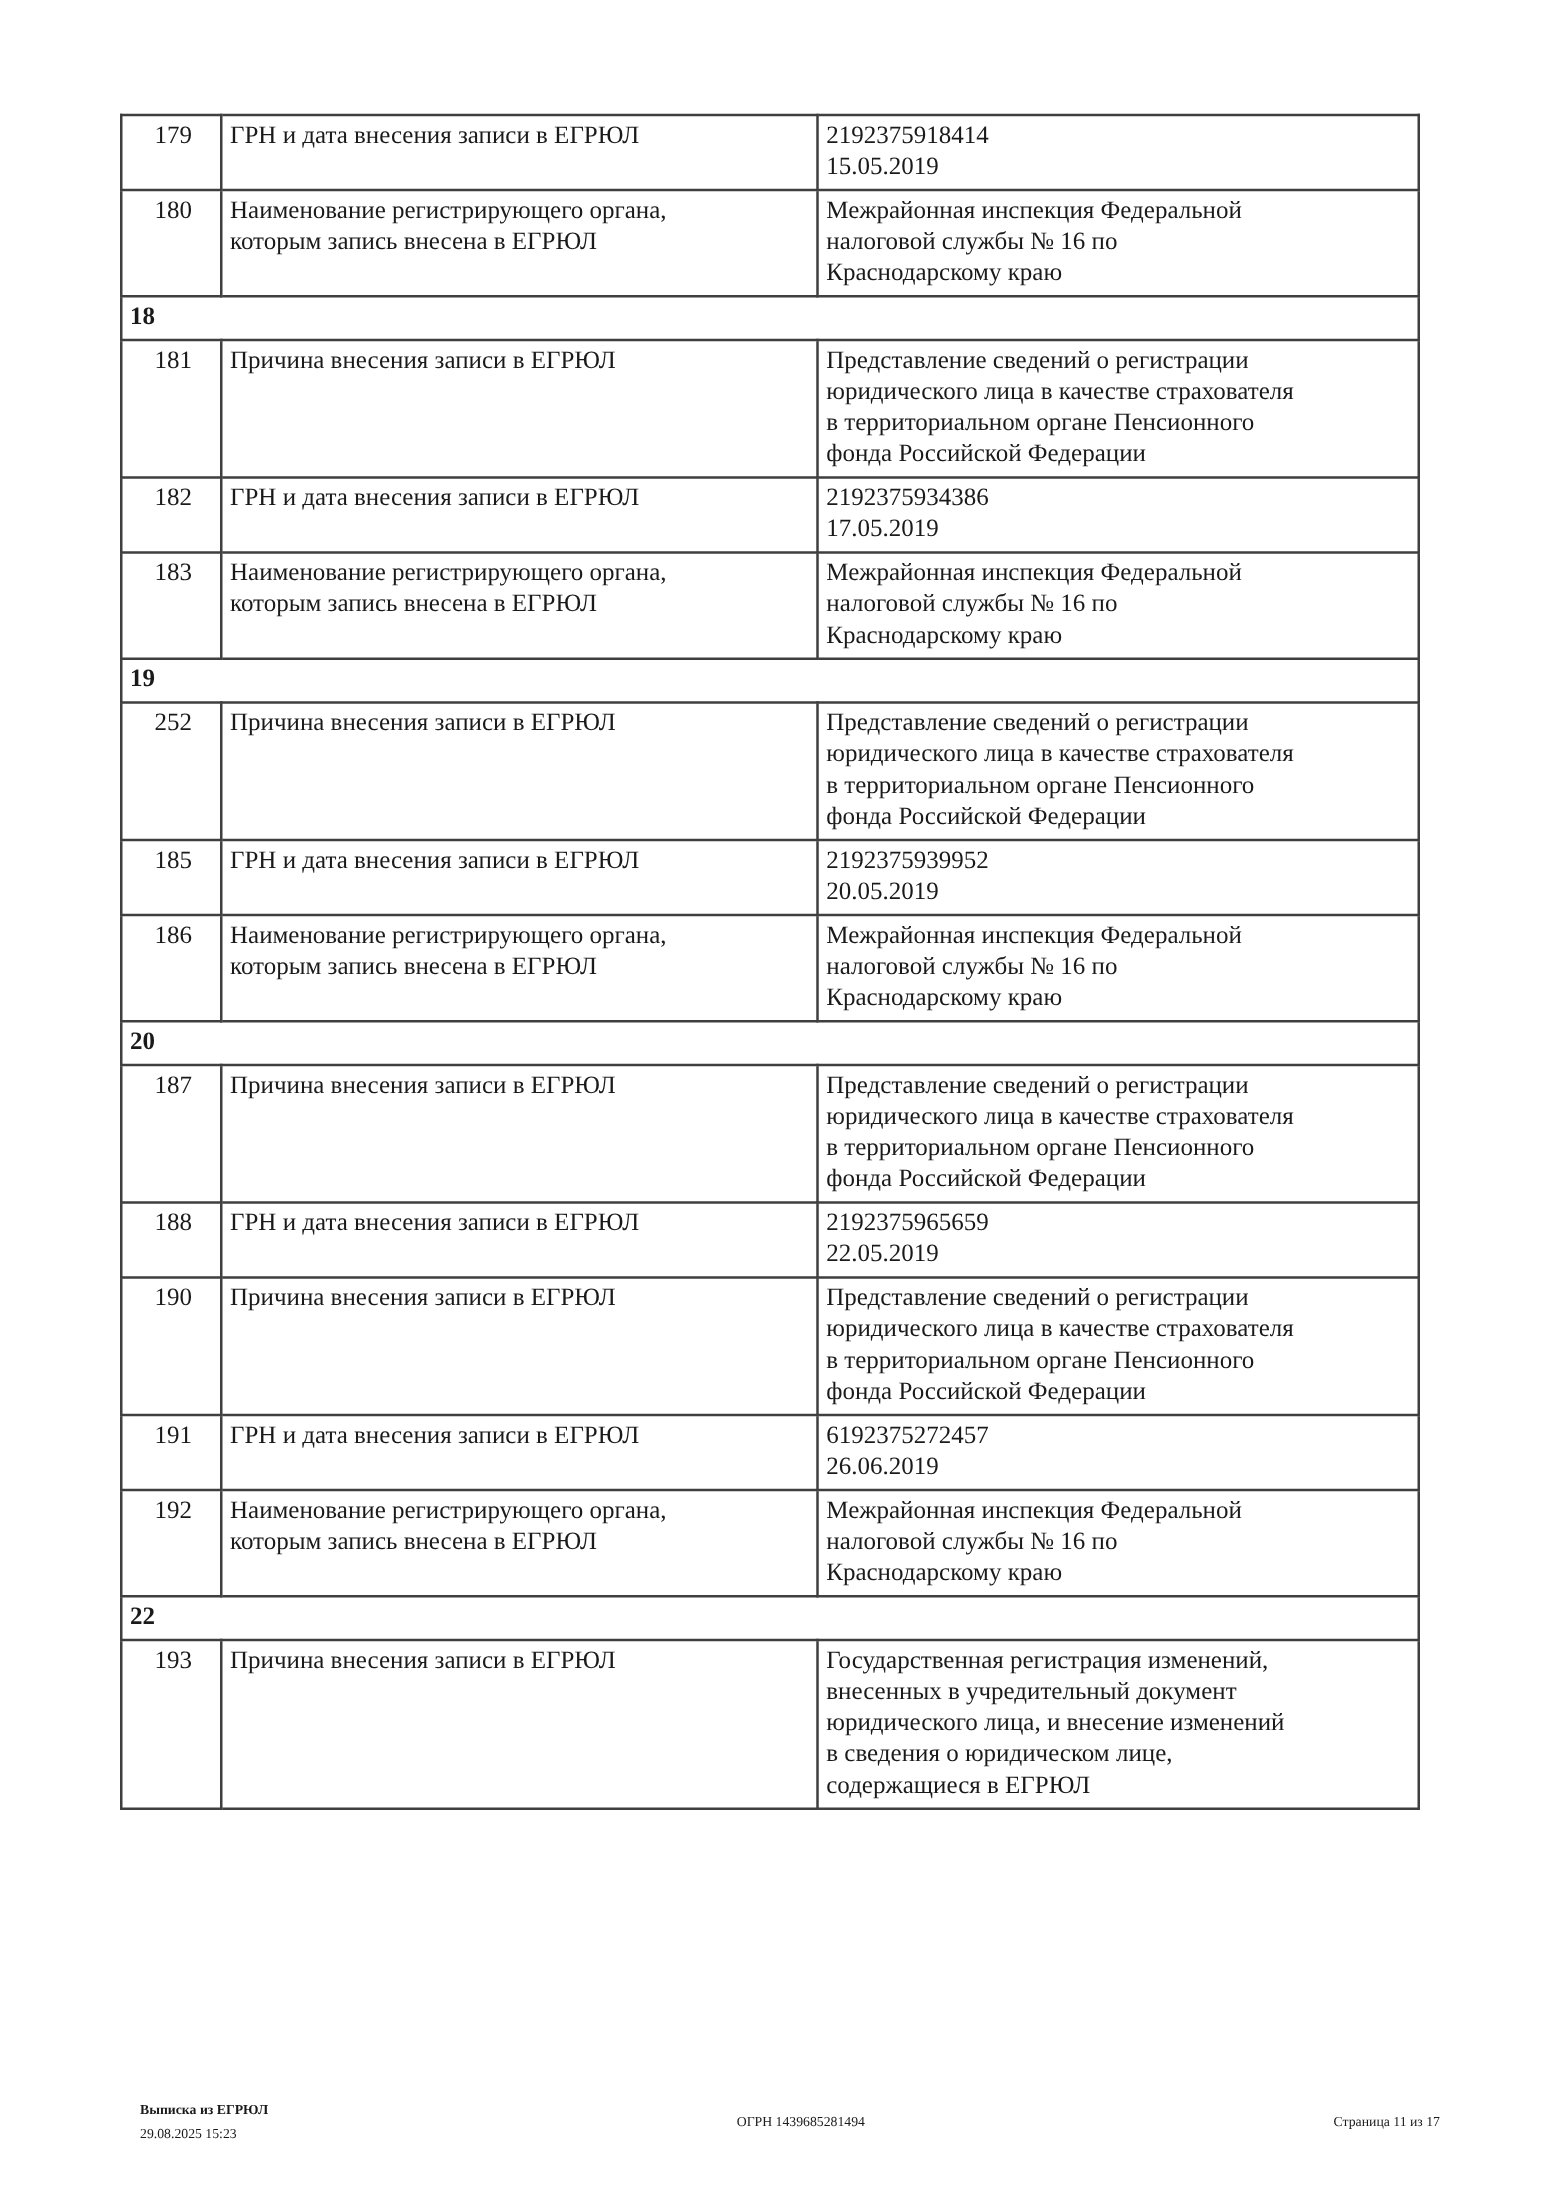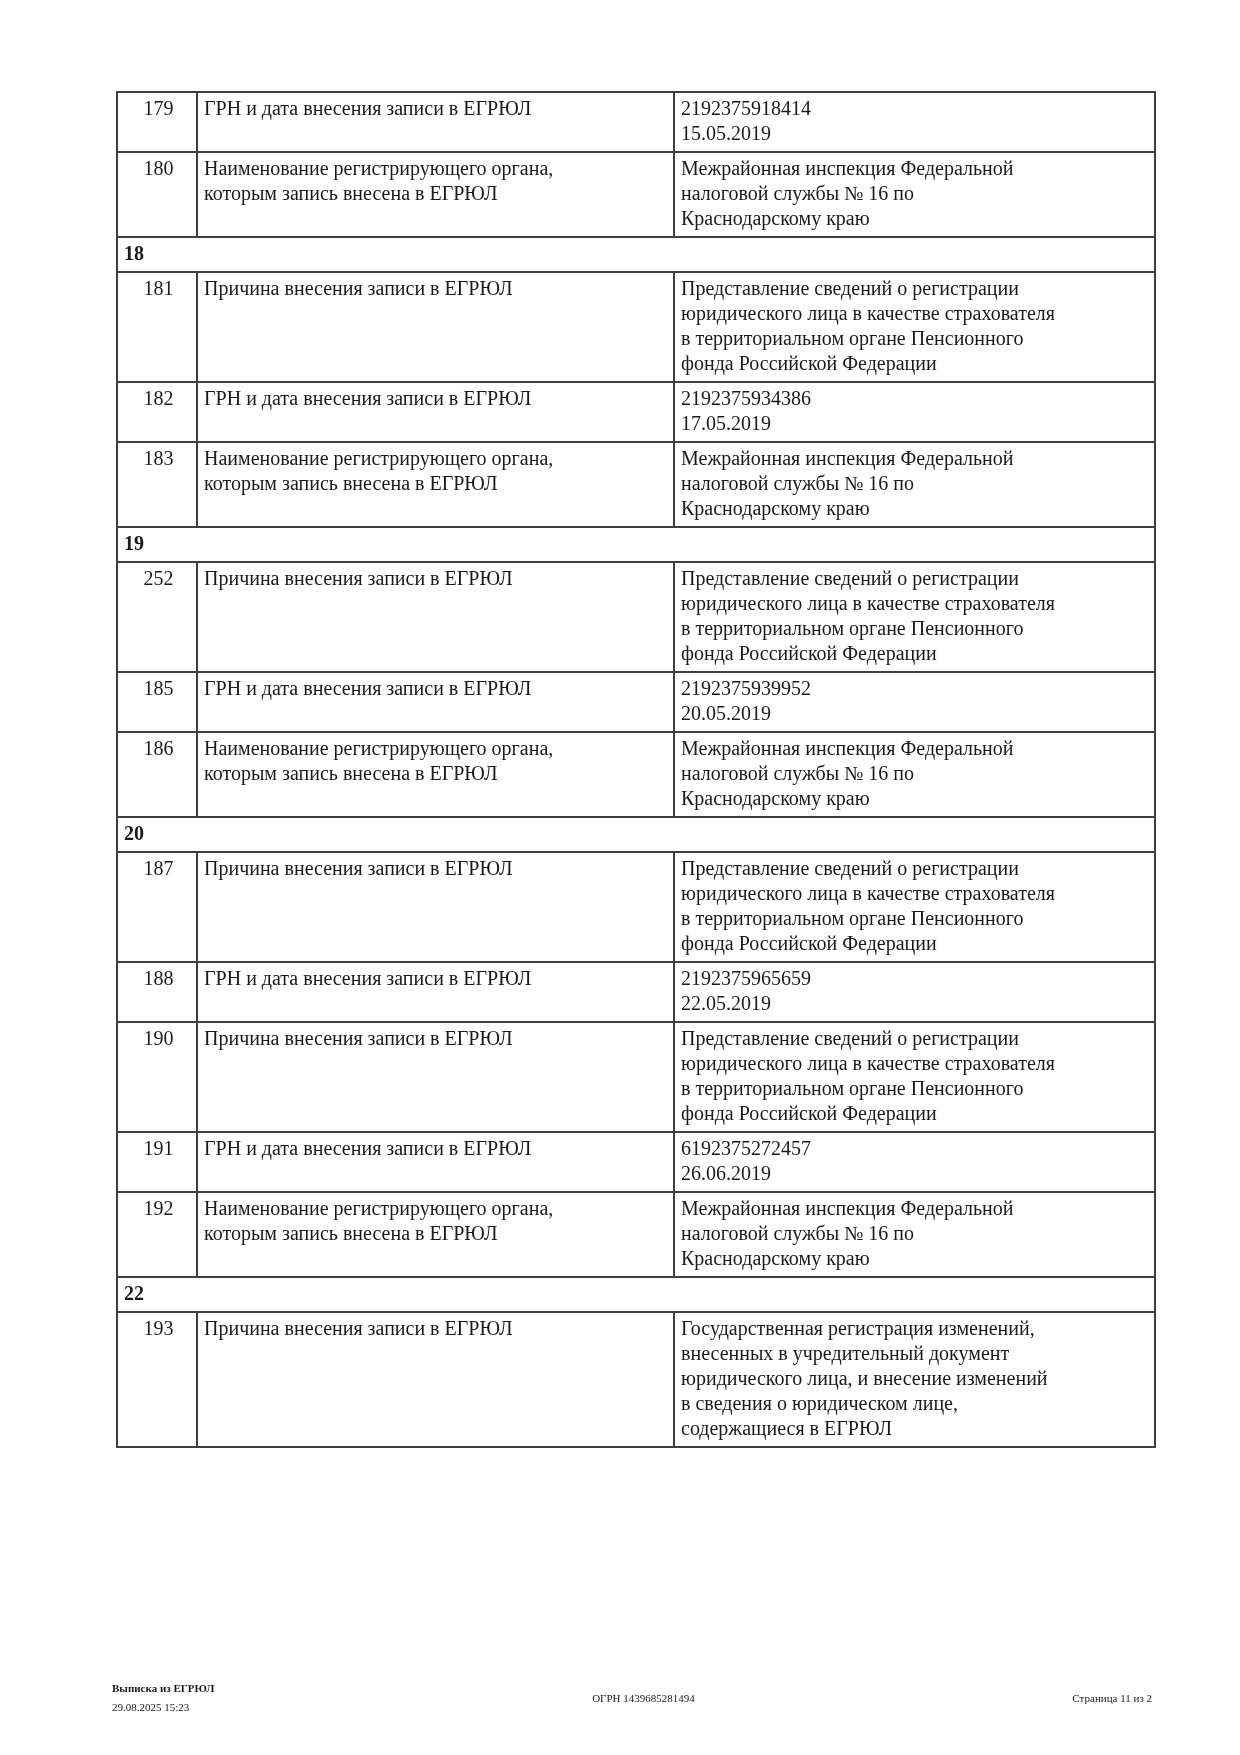--- a/index.html
+++ b/index.html
@@ -9,21 +9,21 @@
   }
   body {
     width: 1240px;
     height: 1755px;
     position: relative;
     font-family: "Liberation Serif", "DejaVu Serif", serif;
     color: #1a1a1a;
   }
   table.egrul {
     position: absolute;
-    left: 116px;
+    left: 96px;
     top: 91px;
     width: 1038px;
     border-collapse: collapse;
     table-layout: fixed;
   }
   table.egrul td {
     border: 2px solid #3f3f3f;
     vertical-align: top;
     font-size: 20px;
     line-height: 25px;
@@ -242,14 +242,14 @@
       </tr>
     </tbody>
 </table>
 
 <div class="footer">
   <div>
     <div class="doc-title">Выписка из ЕГРЮЛ</div>
     <div>29.08.2025 15:23</div>
   </div>
   <div>ОГРН 1439685281494</div>
-  <div>Страница 11 из 2</div>
+  <div>Страница 11 из 17</div>
 </div>
 
 </body></html>

